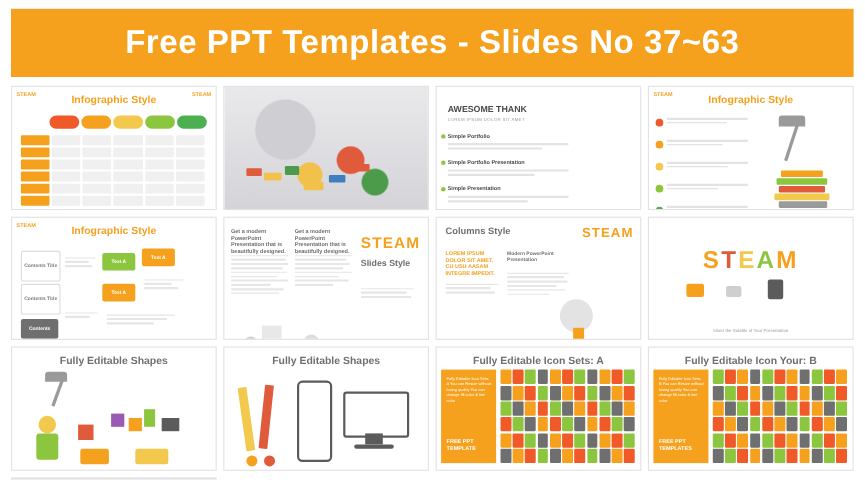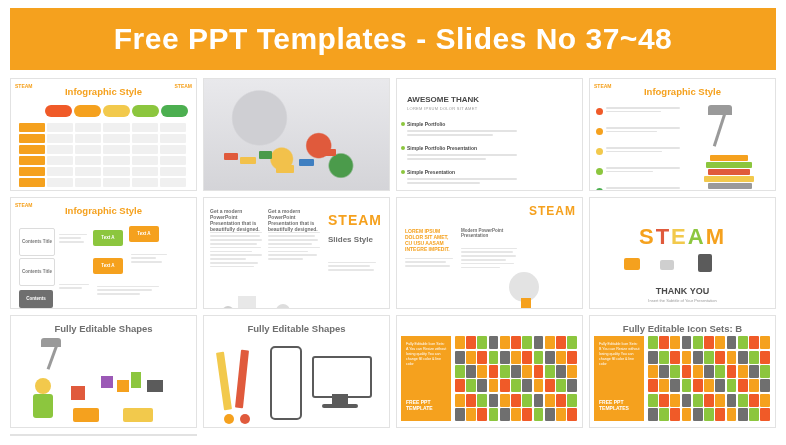--- a/index.html
+++ b/index.html
@@ -116,21 +116,21 @@
   .pencil{position:absolute;border-radius:1px;}
 
   .sq{position:absolute;}
 </style>
 </head>
 <body>
 
 <div class="page">
 
   <div class="banner">
-    <div class="banner-title">Free PPT Templates - Slides No 37~48</div>
+    <div class="banner-title">Free PPT Templates - Slides No 37~63</div>
   </div>
 
   <div class="grid">
 
     <div class="slide">
       <div class="corner-steam l">STEAM</div>
       <div class="corner-steam r">STEAM</div>
       <div class="s-title">Infographic Style</div>
       <div class="pill-row">
         <div class="pill" style="background:#f05a28"></div>
@@ -343,20 +343,21 @@
           <div class="ln" style="width:88%"></div>
           <div class="ln" style="width:95%"></div>
       </div>
 
       <div class="dot" style="left:18px;top:108px;width:12px;height:12px;background:#cfcfcf;"></div>
       <div class="dot" style="left:72px;top:106px;width:14px;height:14px;background:#dddddd;"></div>
       <div class="sq" style="left:34px;top:98px;width:18px;height:22px;background:#e8e8e8;"></div>
     </div>
 
     <div class="slide">
+      <div class="s-title gray" style="text-align:left;left:8px;font-size:8.5px;">Columns  Style</div>
       <div class="steam-big" style="right:6px;top:6px;font-size:12px;">STEAM</div>
       <div class="col-head" style="left:8px;top:30px;width:48px;font-size:5px;color:#f5a11e;">LOREM IPSUM DOLOR SIT AMET, CU USU AASAM INTEGRE IMPEDIT.</div>
       <div class="col-head" style="left:64px;top:30px;width:56px;font-size:4.5px;">Modern PowerPoint Presentation</div>
       <div class="col-lines" style="left:64px;top:50px;width:56px;">
         <div class="ln" style="width:100%"></div>
           <div class="ln" style="width:92%"></div>
           <div class="ln" style="width:98%"></div>
         <div class="ln" style="width:80%"></div>
           <div class="ln" style="width:95%"></div>
           <div class="ln" style="width:70%"></div>
@@ -370,21 +371,20 @@
       <div class="sq" style="left:124px;top:100px;width:10px;height:14px;background:#f5a11e;"></div>
     </div>
 
     <div class="slide">
       <div class="steam-letters" style="top:26px;">
         <span style="color:#f5a11e">S</span><span style="color:#e05a3c">T</span><span style="color:#f2c94c">E</span><span style="color:#8cc63e">A</span><span style="color:#f5a11e">M</span>
       </div>
       <div class="sq" style="left:34px;top:60px;width:16px;height:12px;background:#f5a11e;border-radius:2px;"></div>
       <div class="sq" style="left:70px;top:62px;width:14px;height:10px;background:#cfcfcf;border-radius:2px;"></div>
       <div class="sq" style="left:108px;top:56px;width:14px;height:18px;background:#5b5b5b;border-radius:2px;"></div>
-      <div class="ty-title" style="top:88px;">THANK YOU</div>
       <div class="ty-sub" style="top:100px;">Insert the Subtitle of Your Presentation</div>
     </div>
 
     <div class="slide">
       <div class="s-title gray">Fully Editable Shapes</div>
       <div class="lamp-arm" style="left:40px;top:28px;width:3px;height:26px;transform:rotate(20deg);"></div>
       <div class="sq" style="left:30px;top:22px;width:20px;height:9px;background:#9a9a9a;border-radius:3px 3px 0 0;"></div>
       <div class="dot" style="left:24px;top:62px;width:16px;height:16px;background:#f2c94c;"></div>
       <div class="sq" style="left:22px;top:78px;width:20px;height:24px;background:#8cc63e;border-radius:3px;"></div>
       <div class="sq" style="left:60px;top:70px;width:14px;height:14px;background:#e05a3c;"></div>
@@ -402,20 +402,21 @@
       <div class="pencil" style="left:34px;top:34px;width:8px;height:58px;background:#e05a3c;transform:rotate(6deg);"></div>
       <div class="device" style="left:66px;top:30px;width:28px;height:70px;border-radius:5px;"></div>
       <div class="device" style="left:108px;top:40px;width:56px;height:38px;"></div>
       <div class="sq" style="left:128px;top:78px;width:16px;height:10px;background:#5b5b5b;"></div>
       <div class="sq" style="left:118px;top:88px;width:36px;height:4px;background:#5b5b5b;border-radius:2px;"></div>
       <div class="dot" style="left:20px;top:98px;width:10px;height:10px;background:#f5a11e;"></div>
       <div class="dot" style="left:36px;top:98px;width:10px;height:10px;background:#e05a3c;"></div>
     </div>
 
     <div class="slide">
+      <div class="s-title gray">Fully Editable Icon Sets: A</div>
       <div class="iconpanel">
         <div class="ip-t">Fully Editable Icon Sets: A You can Resize without losing quality You can change fill color &amp; line color</div>
         <div class="ip-b">FREE PPT TEMPLATE</div>
       </div>
       <div class="icongrid">
         <div class="ic" style="background:#f5a11e"></div>
           <div class="ic" style="background:#f05a28"></div>
           <div class="ic" style="background:#8cc63e"></div>
           <div class="ic" style="background:#6f6f6f"></div>
           <div class="ic" style="background:#f5a11e"></div>
@@ -477,21 +478,21 @@
           <div class="ic" style="background:#f5a11e"></div>
           <div class="ic" style="background:#f05a28"></div>
           <div class="ic" style="background:#8cc63e"></div>
           <div class="ic" style="background:#6f6f6f"></div>
           <div class="ic" style="background:#f5a11e"></div>
           <div class="ic" style="background:#f05a28"></div>
       </div>
     </div>
 
     <div class="slide">
-      <div class="s-title gray">Fully Editable Icon Sets: B</div>
+      <div class="s-title gray">Fully Editable Icon Your: B</div>
       <div class="iconpanel">
         <div class="ip-t">Fully Editable Icon Sets: B You can Resize without losing quality You can change fill color &amp; line color</div>
         <div class="ip-b">FREE PPT TEMPLATES</div>
       </div>
       <div class="icongrid">
         <div class="ic" style="background:#8cc63e"></div>
           <div class="ic" style="background:#f05a28"></div>
           <div class="ic" style="background:#f5a11e"></div>
           <div class="ic" style="background:#6f6f6f"></div>
           <div class="ic" style="background:#8cc63e"></div>

